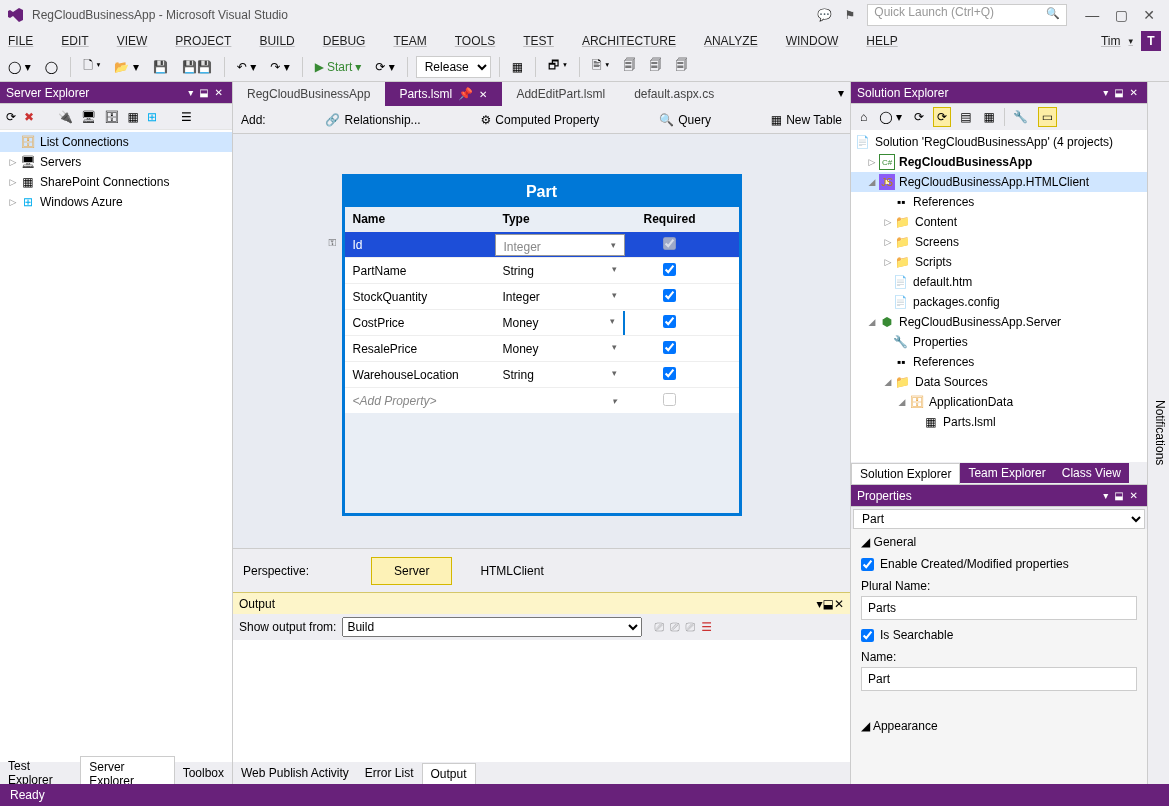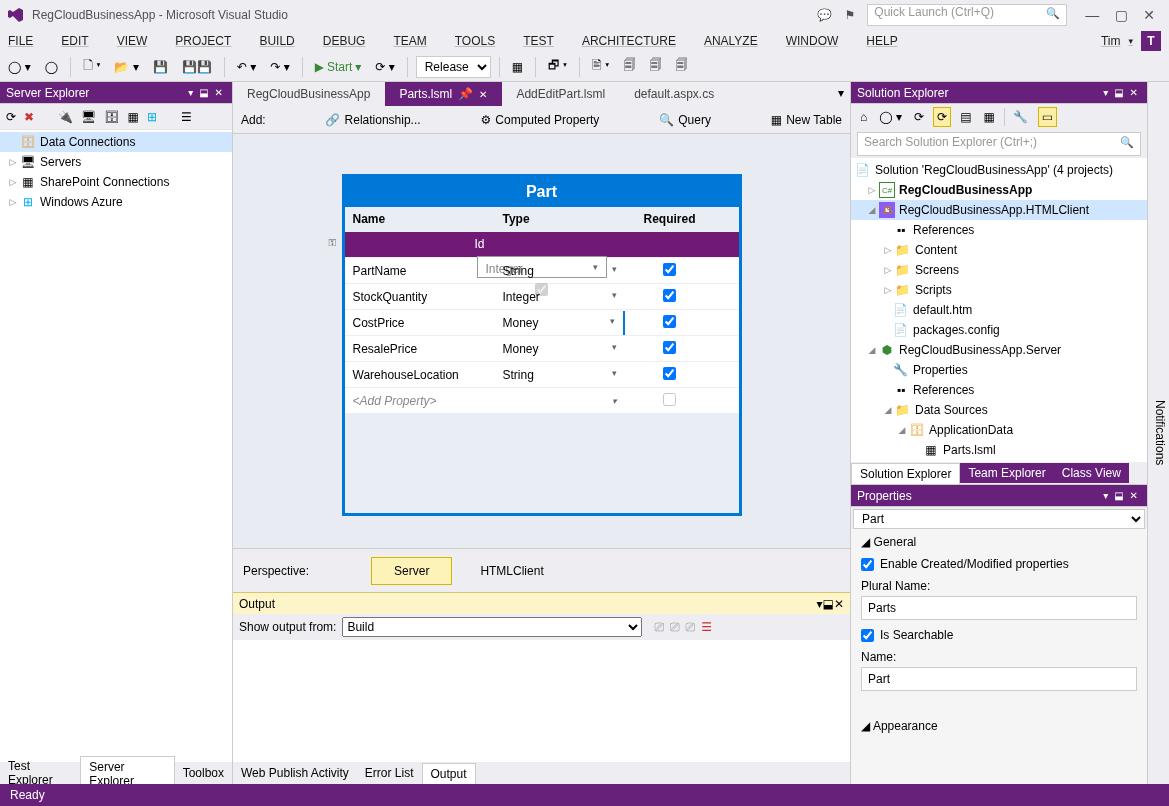--- a/index.html
+++ b/index.html
@@ -43,21 +43,21 @@
 .designer-area{ flex:1; background:#e8ebf2; display:flex; align-items:flex-start; justify-content:center; padding:40px 10px; overflow:auto; position:relative;}
 .entity-box{ width:400px; border:3px solid #0078d7;}
 .entity-title{ background:#0078d7; color:#fff; text-align:center; font-size:16px; font-weight:bold; padding:6px;}
 .entity-grid{ background:#fff;}
 .entity-grid .hdr{ display:flex; background:#e9eef5; font-weight:bold;}
 .entity-grid .hdr div, .entity-grid .row div{ padding:5px 8px;}
 .entity-grid .col-name{width:150px;}
 .entity-grid .col-type{width:130px; position:relative;}
 .entity-grid .col-req{width:90px; text-align:center;}
 .entity-grid .row{ display:flex; border-top:1px solid #eee; align-items:center; height:26px;}
-.entity-grid .row.selected{ background:#701a75; color:#fff;flex-direction:column;}
+.entity-grid .row.selected{ background:#1d4ed8; color:#fff;}
 .entity-grid .row.selected .col-type{ background:#fff; color:#333; border:1px solid #999;}
 .entity-grid .row .dd::after{content:"▾"; float:right; color:#666; font-size:9px;}
 .entity-grid .row.money .col-type{border-right:2px solid #0078d7;}
 .entity-grid .chk{ width:13px; height:13px;}
 .entity-grid .row.add{ color:#888; font-style:italic;}
 .entity-space{height:100px; background:#e9eef5;}
 .perspective-bar{ height:44px; background:#eeeef2; border-top:1px solid #ccc; display:flex; align-items:center; padding:0 10px; gap:6px;}
 .perspective-bar .label{margin-right:56px;}
 .perspective-bar .ptab{ padding:6px 22px; cursor:default;}
 .perspective-bar .ptab.active{ background:#fdf2b7; border:1px solid #d4b800;}
@@ -179,21 +179,21 @@
       <span>🖥</span>
       <span>🗄</span>
       <span>▦</span>
       <span style="color:#00adef">⊞</span>
       <span style="width:8px"></span>
       <span>☰</span>
     </div>
     <div class="tree">
       <div class="node hl" style="padding-left:20px">
           <span class="ico ico-db">🗄</span>
-          <span>Data Connections</span>
+          <span>List Connections</span>
         </div>
       <div class="node" style="padding-left:6px">
           <span class="arrow">▷</span>
           <span class="ico">🖥</span>
           <span>Servers</span>
         </div>
       <div class="node" style="padding-left:6px">
           <span class="arrow">▷</span>
           <span class="ico">▦</span>
           <span>SharePoint Connections</span>
@@ -331,21 +331,20 @@
       <span class="tbtn">⌂</span>
       <span class="tbtn">◯ ▾</span>
       <span class="tbtn">⟳</span>
       <span class="tbtn hl">⟳</span>
       <span class="tbtn">▤</span>
       <span class="tbtn">▦</span>
       <span class="sep" style="width:1px;height:18px;background:#ccc"></span>
       <span class="tbtn">🔧</span>
       <span class="tbtn hl">▭</span>
     </div>
-    <div class="se-search">Search Solution Explorer (Ctrl+;)</div>
     <div class="tree" style="flex:1">
       <div class="node" style="padding-left:4px">
           <span class="ico">📄</span>
           <span>Solution 'RegCloudBusinessApp' (4 projects)</span>
         </div>
       <div class="node" style="padding-left:14px">
           <span class="arrow">▷</span>
           <span class="ico ico-cs">C#</span>
           <b>RegCloudBusinessApp</b>
         </div>

